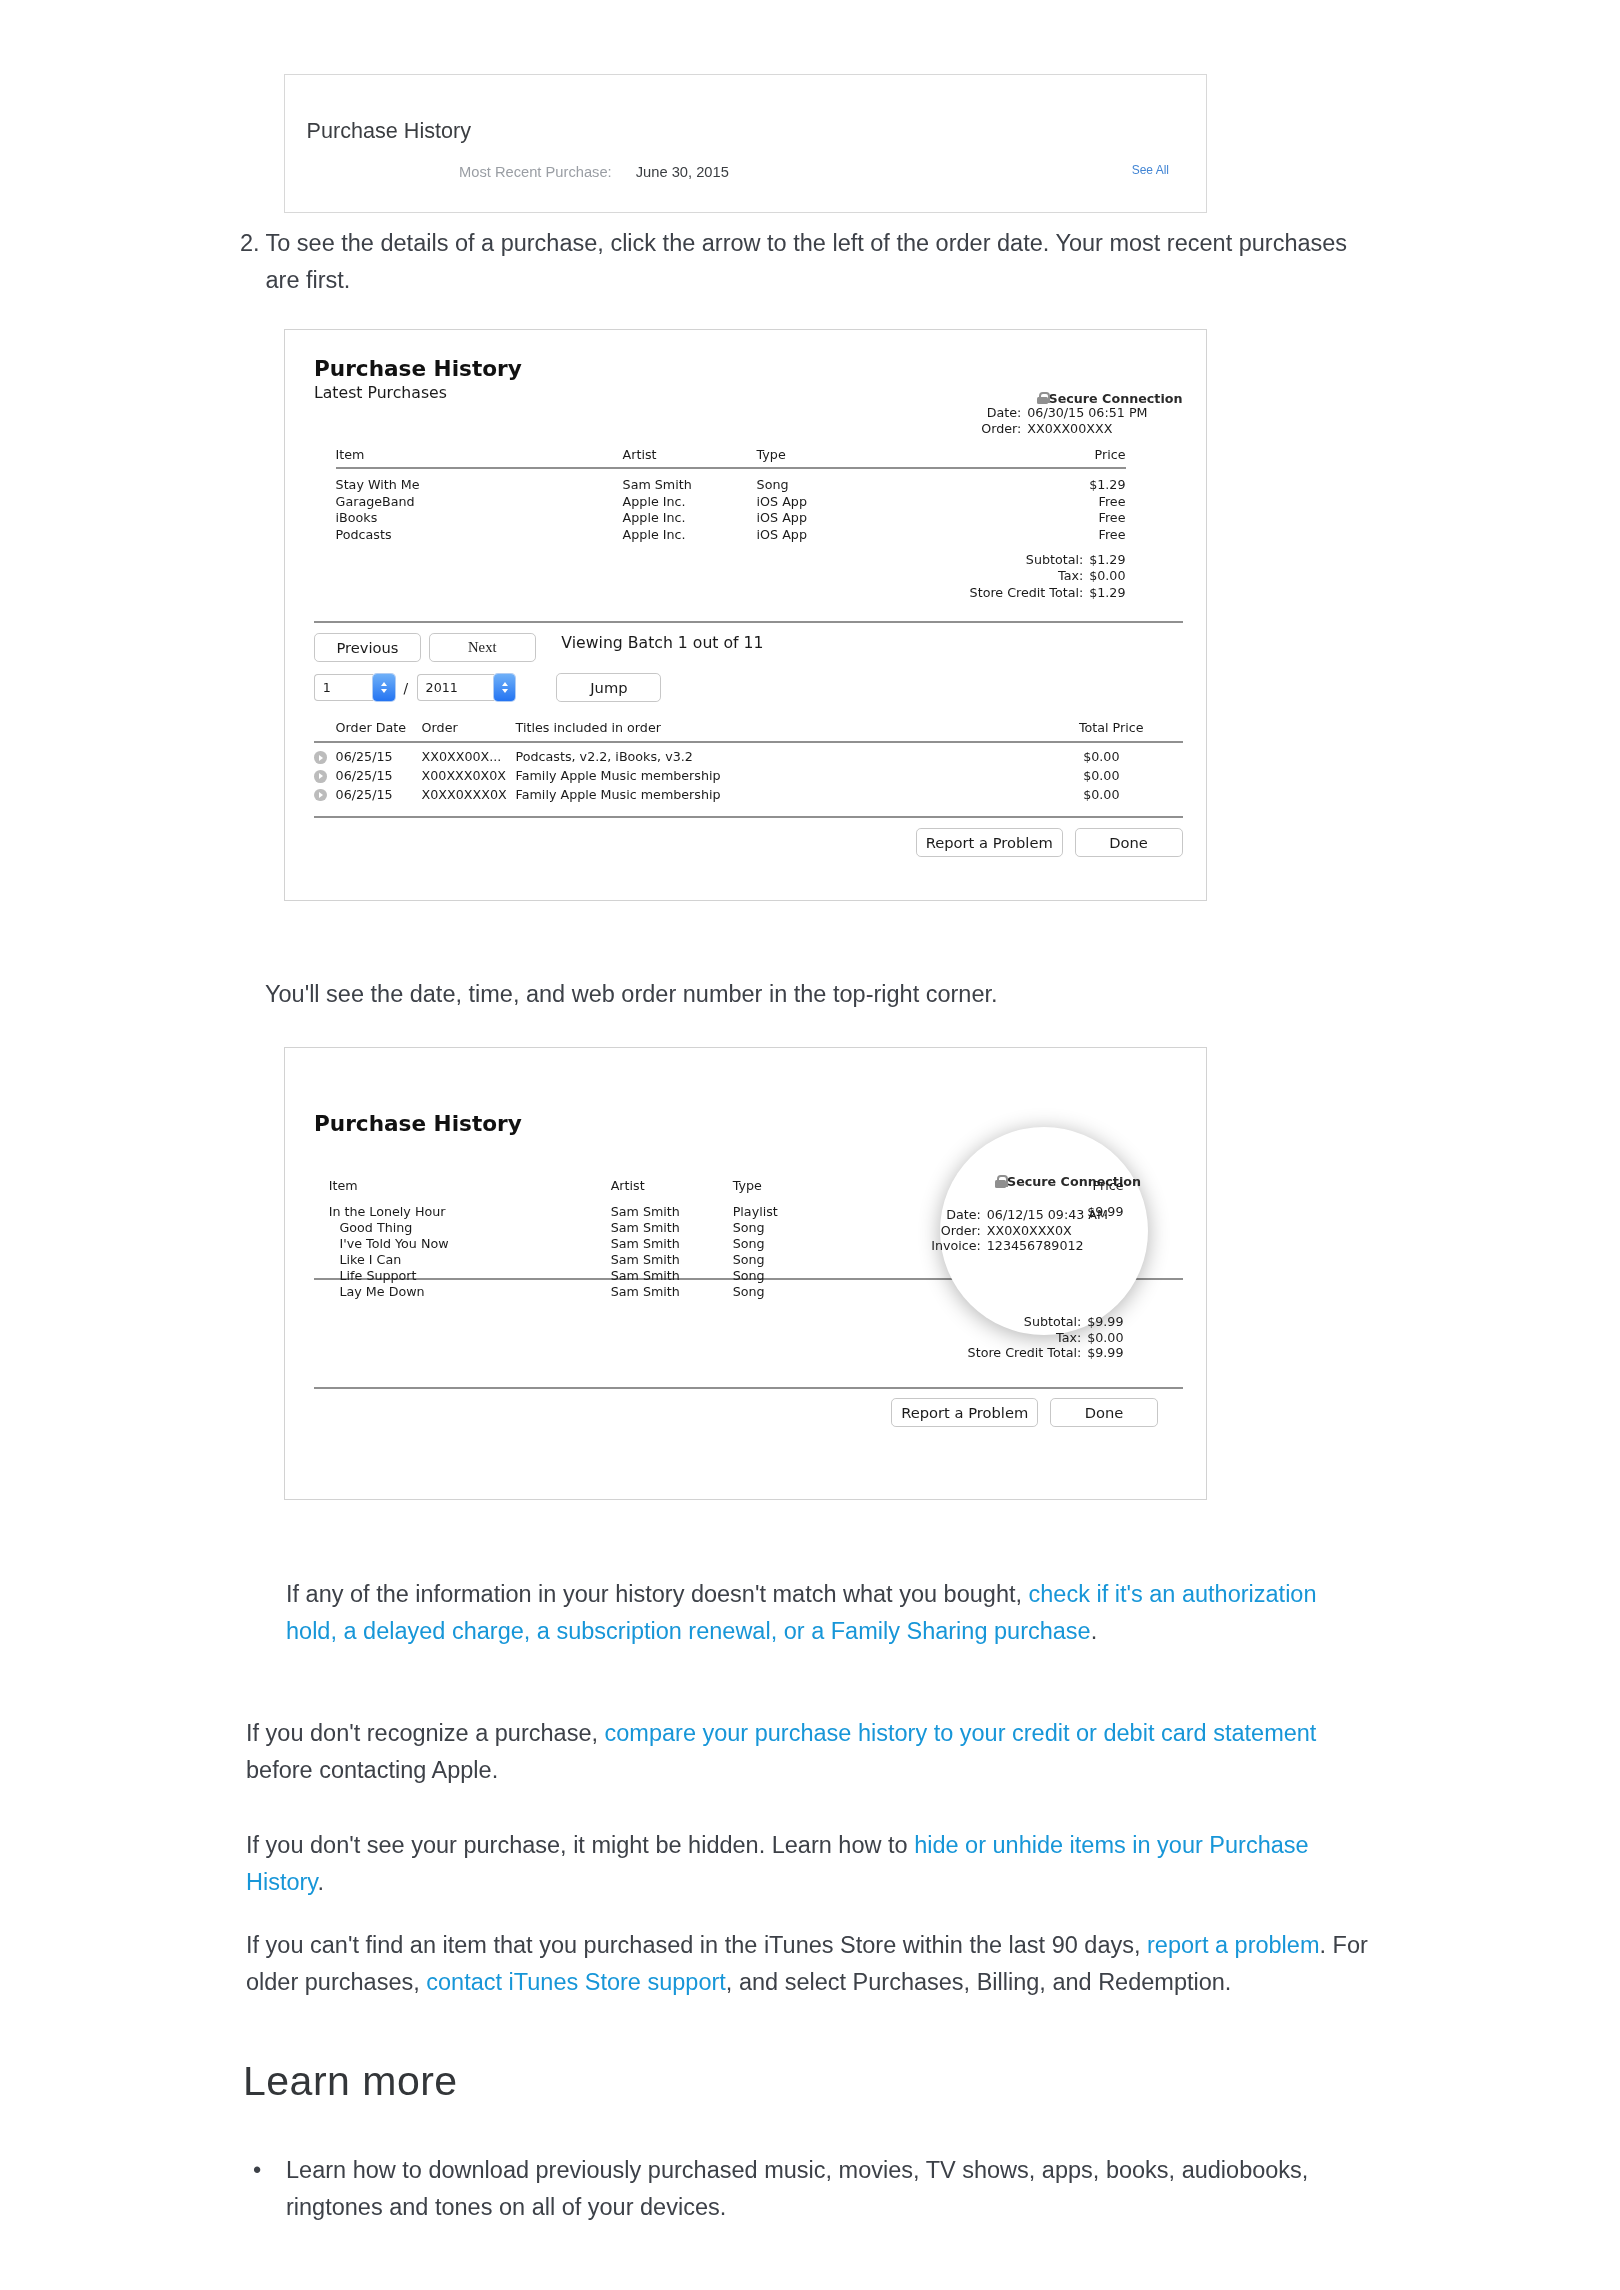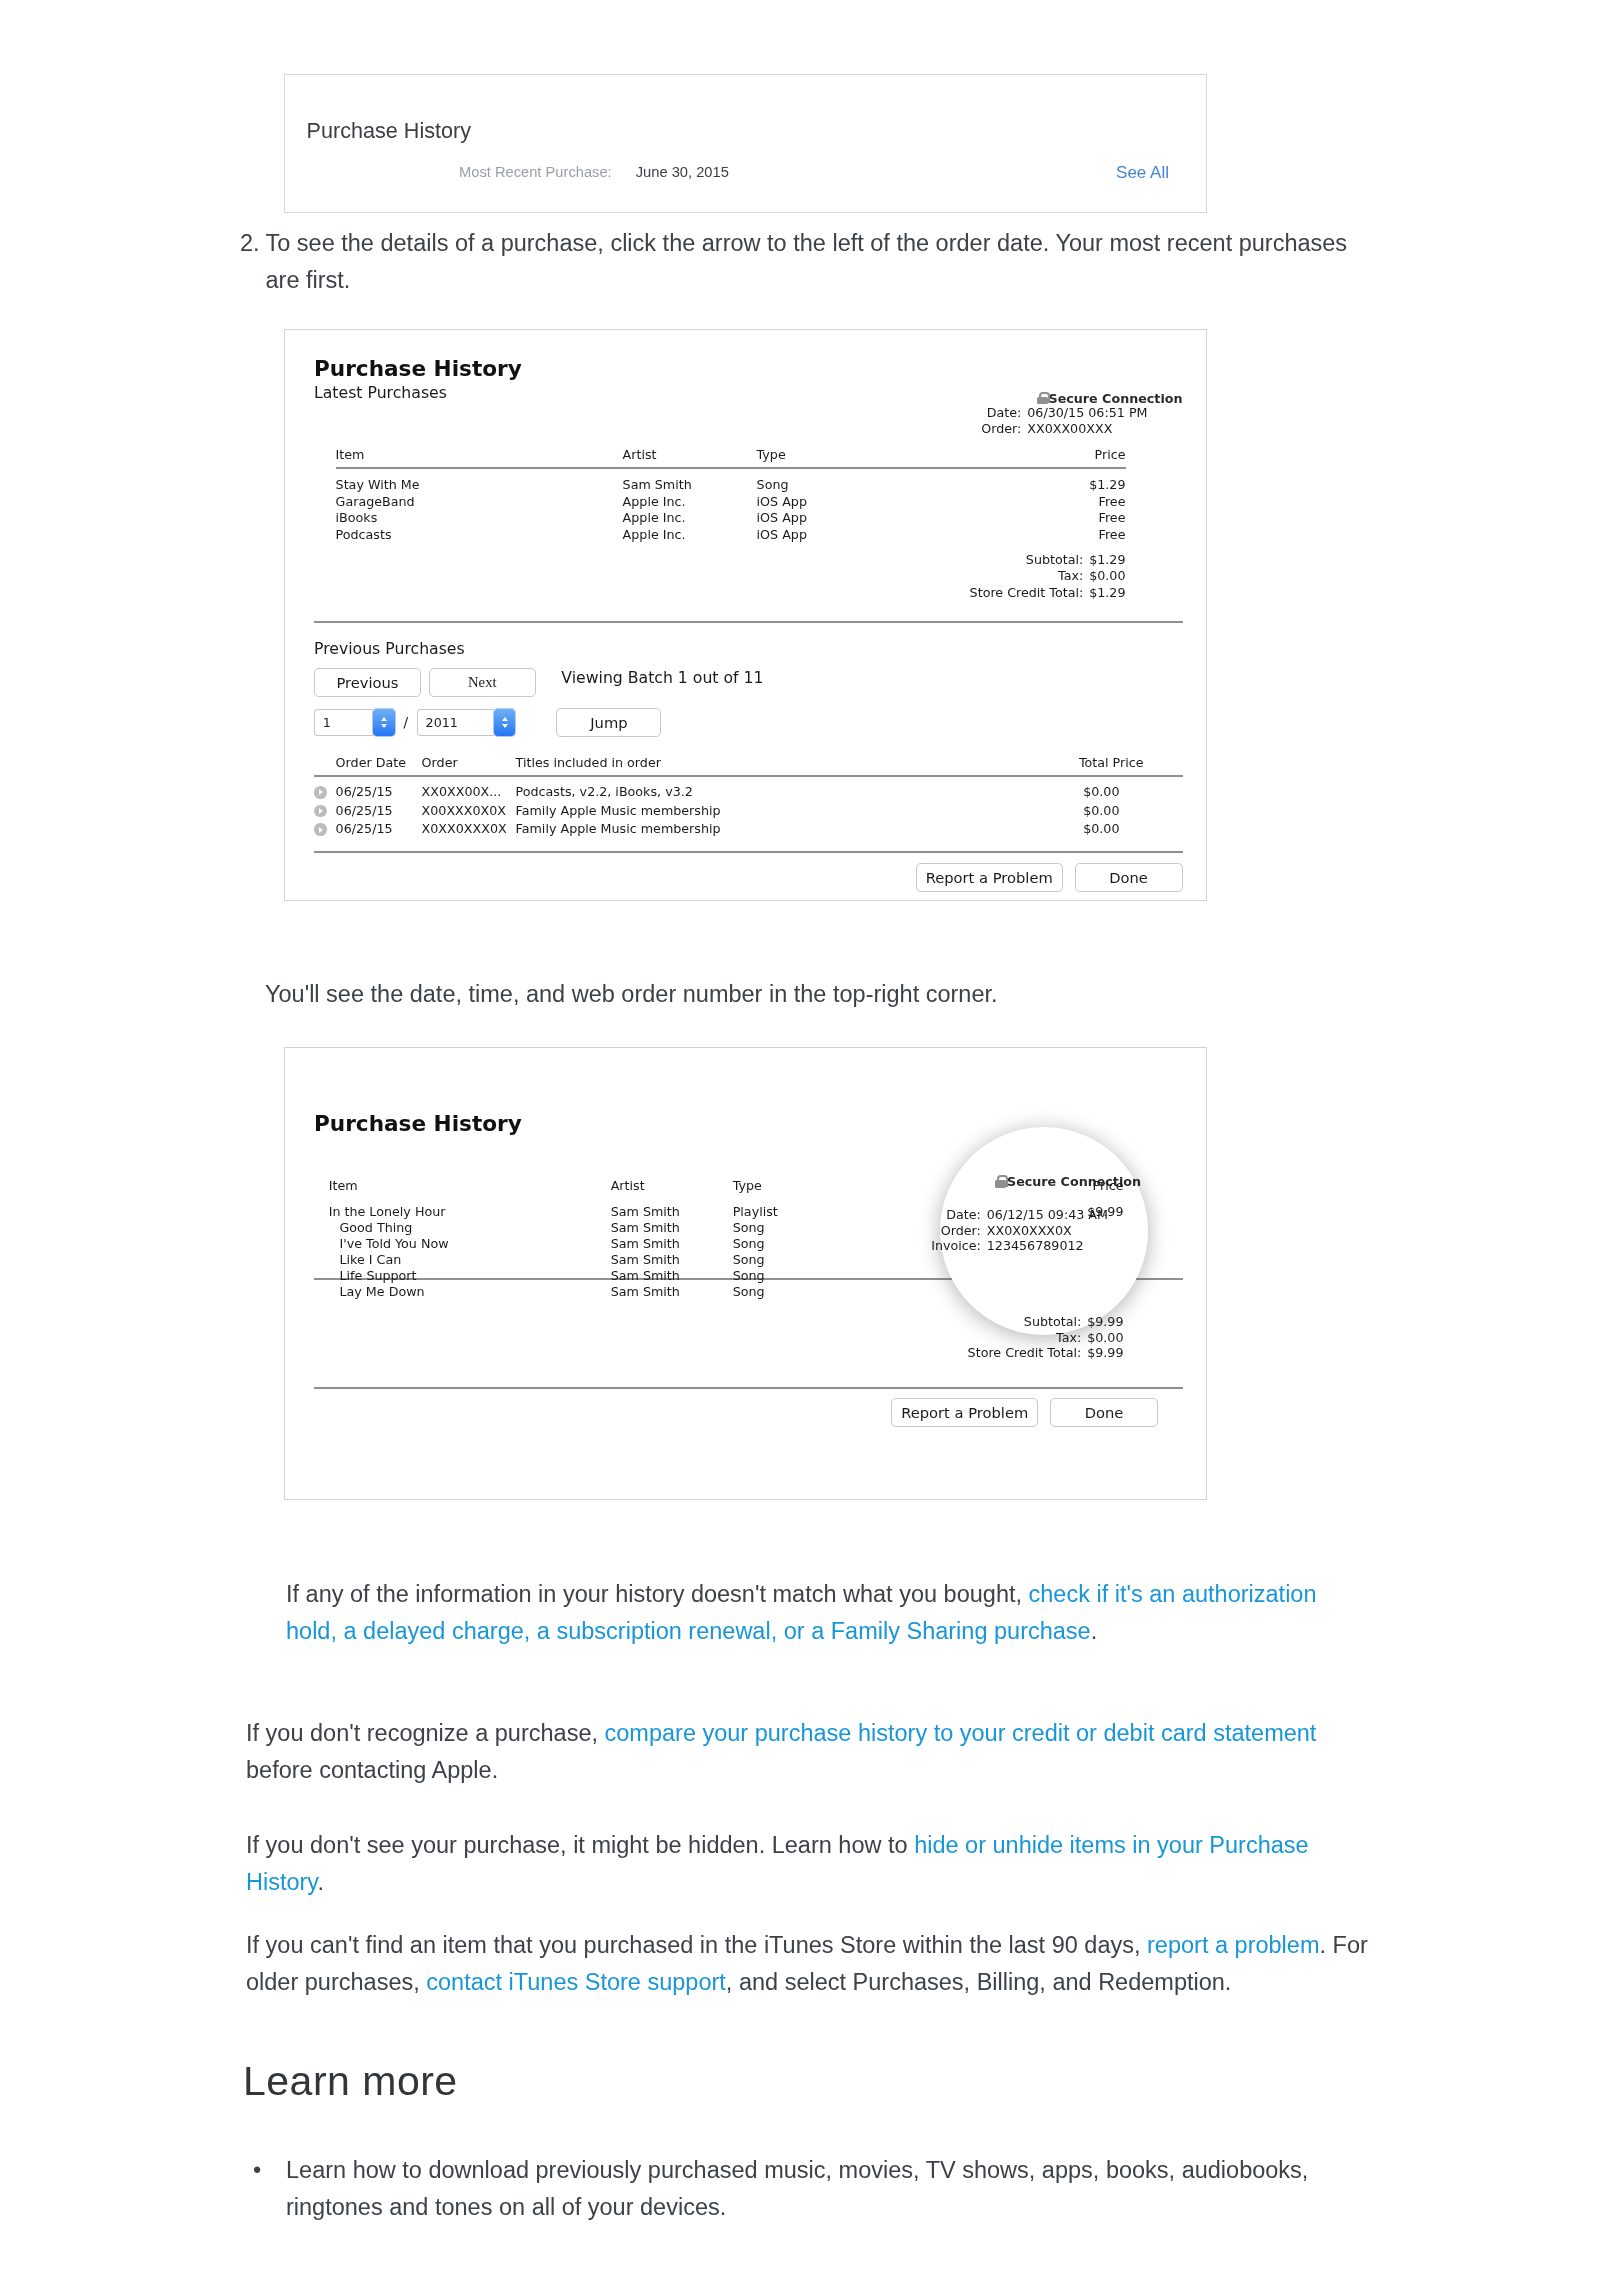--- a/index.html
+++ b/index.html
@@ -6,21 +6,21 @@
   body { background:#ffffff; font-family:"Liberation Sans", sans-serif; }
   .page { position:relative; width:1553px; height:2291px; background:#ffffff; overflow:hidden; }
 
   
   .summary-card { position:absolute; left:284px; top:74px; width:923px; height:139px;
     border:1px solid #d8d8d8; background:#fff; }
   .sc-title { position:absolute; left:21.6px; top:43px; font-size:21.6px; color:#3b3e42; }
   .sc-row { position:absolute; left:174px; top:89px; font-size:14.7px; }
   .sc-label { color:#9a9ea4; }
   .sc-value { color:#3b3e42; margin-left:20px; }
-  .sc-seeall { position:absolute; right:37px; top:88px; font-size:17px; color:#4285d4;
+  .sc-seeall { position:absolute; right:37px; top:88px; font-size:12px; color:#4285d4;
     text-decoration:none; cursor:pointer; }
 
   
   .article { color:#3d4148; font-size:23.5px; line-height:37px; }
   .step2 { position:absolute; left:240px; top:225px; width:1137px; display:flex; }
   .step2-num { width:25.5px; flex:none; }
   .caption { position:absolute; left:265px; top:976px; width:961px; }
   .para { position:absolute; }
   .para a { color:#1796d8; text-decoration:none; cursor:pointer; }
   .p1 { left:286px; top:1576px; width:1068px; }
@@ -207,21 +207,20 @@
         <span class="lbl">Subtotal:</span>
         <span>$1.29</span>
         <span class="lbl">Tax:</span>
         <span>$0.00</span>
         <span class="lbl">Store Credit Total:</span>
         <span>$1.29</span>
       </div>
 
       <hr class="rule big-rule">
 
-      <div class="w-section prev">Previous Purchases</div>
 
       <div class="nav-row">
         <span class="btn">Previous</span>
         <span class="btn">Next</span>
         <span class="viewing">Viewing Batch 1 out of 11</span>
       </div>
 
       <div class="jump-row">
         <span class="spin">
           <span class="spin-field batch">1</span>

